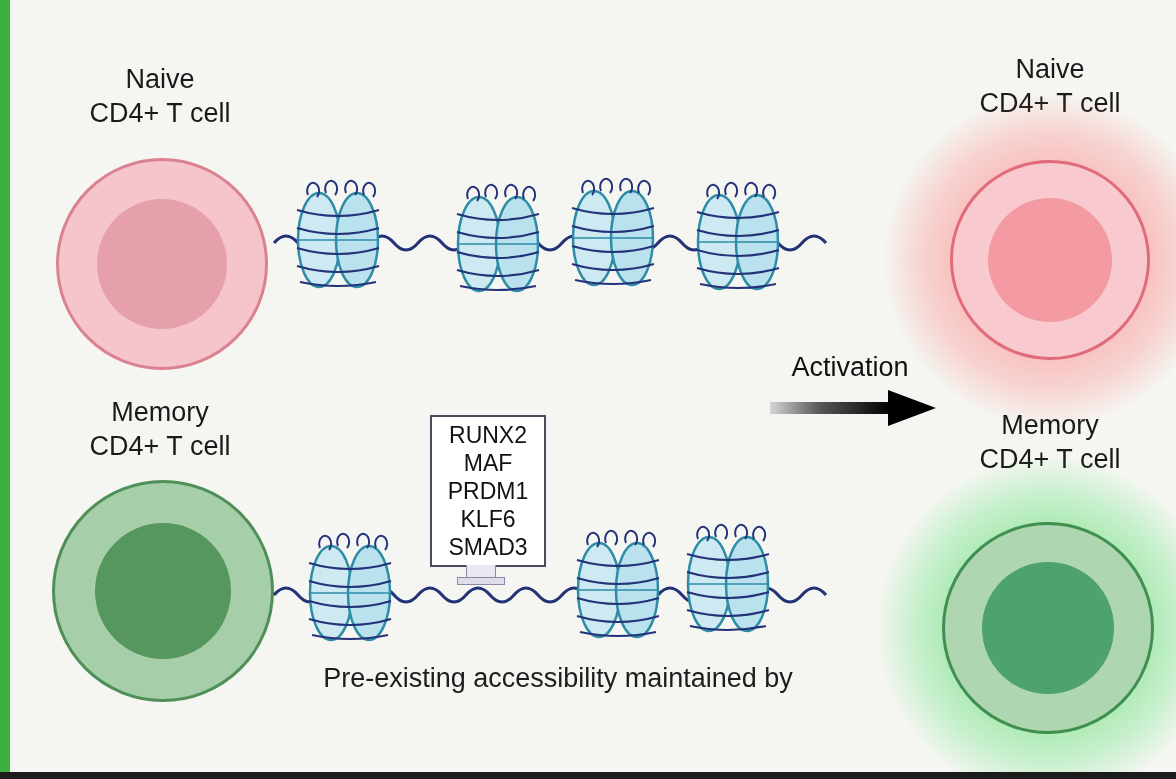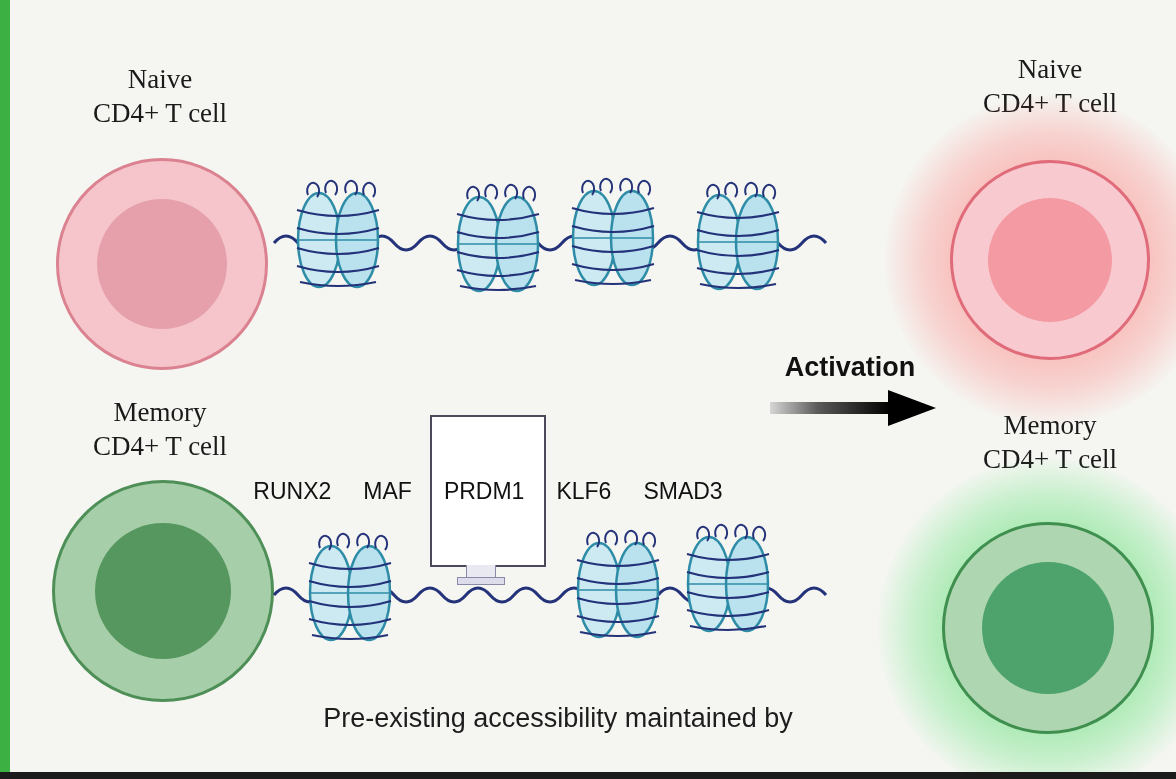--- a/index.html
+++ b/index.html
@@ -1,21 +1,21 @@
 <!DOCTYPE html>
 <html><head>
 <meta charset="utf-8">
 <style>
   html,body{margin:0;padding:0;}
   body{font-family:"Liberation Sans", sans-serif;background:#e9e9e9;}
   .figure{position:relative;width:1176px;height:779px;background:#f5f6f2;overflow:hidden;}
   .green-edge{position:absolute;left:0;top:0;width:10px;height:779px;background:#3cb043;}
   .bottom-edge{position:absolute;left:0;bottom:0;width:1176px;height:7px;background:#1b1b1b;}
 
-  .cell-label{position:absolute;text-align:center;font-size:27px;color:#1a1a1a;line-height:34px;font-family:Liberation Serif, serif;}
+  .cell-label{position:absolute;text-align:center;font-size:27px;color:#1a1a1a;line-height:34px;}
   .cell-label span{display:block;}
 
   .cell{position:absolute;border-radius:50%;box-sizing:border-box;display:flex;align-items:center;justify-content:center;}
   .nucleus{border-radius:50%;}
 
   .naive-left{left:56px;top:158px;width:212px;height:212px;background:#f6c5cc;border:3px solid #db8290;}
   .naive-left .nucleus{width:130px;height:130px;background:#e5a0ac;}
 
   .memory-left{left:52px;top:480px;width:222px;height:222px;background:#a6cea9;border:3px solid #4e8f57;}
   .memory-left .nucleus{width:136px;height:136px;background:#55975f;}
@@ -29,30 +29,30 @@
   .naive-right{left:950px;top:160px;width:200px;height:200px;background:#f8c9cf;border:3px solid #e06c7a;}
   .naive-right .nucleus{width:124px;height:124px;background:#f49aa3;}
 
   .memory-right{left:942px;top:522px;width:212px;height:212px;background:#aed6b1;border:3px solid #3f8f4f;}
   .memory-right .nucleus{width:132px;height:132px;background:#4da36b;}
 
   .chromatin{position:absolute;}
   .chromatin-top{left:268px;top:148px;}
   .chromatin-bottom{left:268px;top:498px;}
 
-  .activation-text{position:absolute;left:760px;top:352px;width:180px;text-align:center;font-size:27px;color:#111;font-weight:bold;}
+  .activation-text{position:absolute;left:760px;top:352px;width:180px;text-align:center;font-size:27px;color:#111;}
   .activation-arrow{position:absolute;left:768px;top:386px;}
 
   .tf-box{position:absolute;left:430px;top:415px;width:112px;height:148px;background:#ffffff;border:2px solid #4a4a5a;
-    display:flex;align-items:center;justify-content:center;font-size:23px;color:#111;line-height:28px;gap:32px;}
+    display:flex;flex-direction:column;align-items:center;justify-content:center;font-size:23px;color:#111;line-height:28px;}
   .tf-connector{position:absolute;left:466px;top:565px;width:28px;height:12px;background:#e9e9f2;border:1.5px solid #8a8aa8;border-top:none;}
   .tf-connector-base{position:absolute;left:457px;top:577px;width:46px;height:6px;background:#dcdcea;border:1.5px solid #8a8aa8;}
 
   .caption{position:absolute;left:258px;top:660px;width:600px;text-align:center;font-size:27px;color:#1d1d1d;line-height:37px;}
-  .caption span{display:block;margin-top:40px;}
+  .caption span{display:block;}
 </style>
 </head>
 <body>
 
 <div class="figure">
 
   <div class="green-edge"></div>
 
   <div class="cell-label" style="left:50px;top:62px;width:220px;">
     <span>Naive</span>

